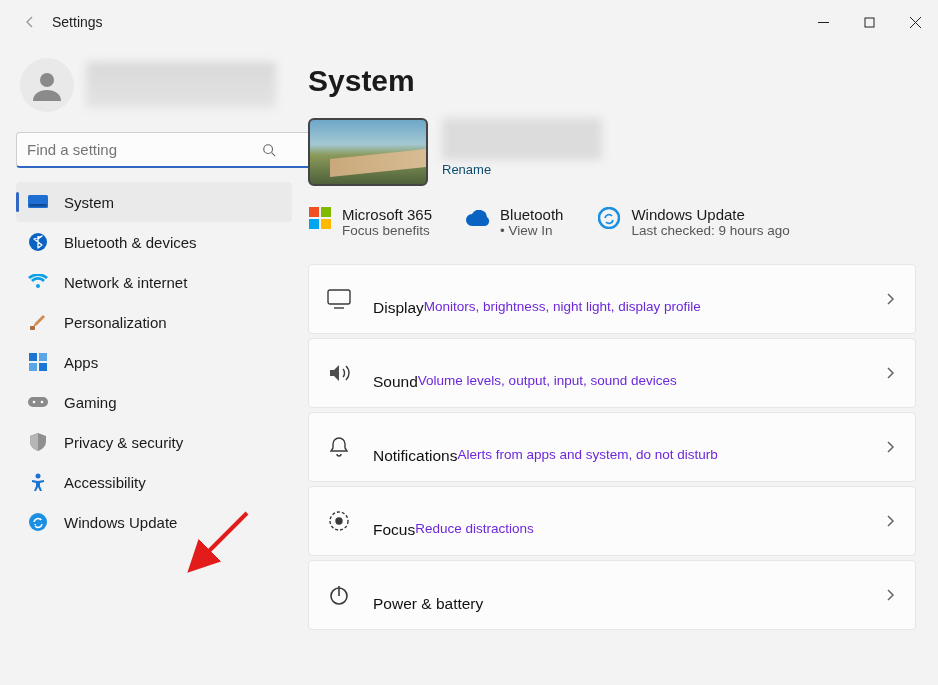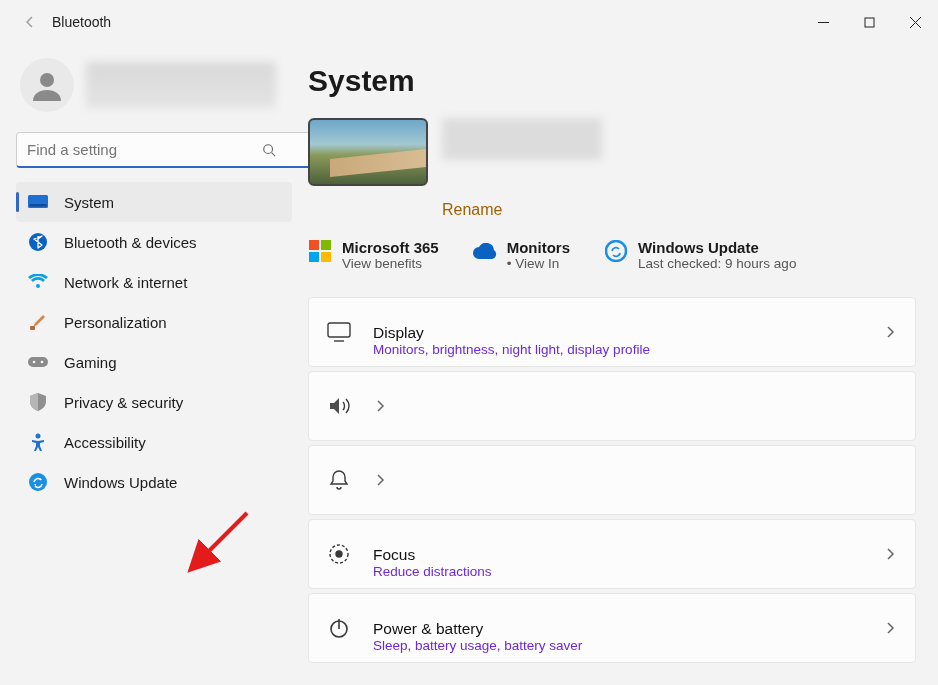--- a/index.html
+++ b/index.html
@@ -156,80 +156,79 @@
       flex-direction: column;
     }
     .device-blur {
       filter: blur(4px);
       width: 160px; height: 42px;
       background: #dcdcdc;
       border-radius: 3px;
       margin-bottom: 2px;
     }
     .rename-link {
-      color: #a16207;
-      font-size: 16px;
-      margin-top: 39px;
+      color: #0c4a6e;
+      font-size: 13px;
     }
     .status-row {
       display: flex;
       gap: 34px;
       align-items: flex-start;
       margin-bottom: 26px;
     }
     .status-item {
       display: flex;
       gap: 10px;
       align-items: flex-start;
     }
     .status-icon {
       width: 24px; height: 24px;
       display: flex; align-items: center; justify-content: center;
     }
     .status-text { display:flex; flex-direction:column; }
-    .status-title { font-weight: 700; font-size: 15px; }
+    .status-title { font-weight: 400; font-size: 15px; }
     .status-sub { font-size: 13.5px; color: #565656; }
     .status-sub.bullet::before { content: "• "; color: #565656; }
     .cards { display: flex; flex-direction: column; gap: 4px; }
     .card {
       background: #fcfcfc;
       border: 1px solid #e6e6e6;
       border-radius: 4px;
       height: 70px;
       display: flex;
       align-items: center;
       padding: 0 18px;
       gap: 22px;
     }
     .card-icon {
       width: 24px; height: 24px;
       color: #3a3a3a;
       display: flex; align-items: center; justify-content: center;
     }
-    .card-body { flex: 1; display:flex; flex-direction:column;margin-top:17px; }
+    .card-body { flex: 1; display:flex; flex-direction:row;margin-top:17px; }
     .card-title { font-size: 15.5px; color: #111; }
     .card-sub { font-size: 13.5px; color: #6d28d9; }
     .card-chevron { color: #666; width:14px; height:14px; }
     .arrow-annotation {
       position: absolute;
       left: 175px; top: 505px;
       width: 80px; height: 80px;
       pointer-events: none;
     }
   </style>
 </head>
 <body>
 
 <div class="titlebar">
   <div class="back-btn">
     <svg width="16" height="16" viewBox="0 0 16 16" fill="none" stroke="currentColor" stroke-width="1.4">
         <path d="M10 3 L5 8 L10 13"></path>
       </svg>
   </div>
-  <div class="app-title">Bluetooth</div>
+  <div class="app-title">Settings</div>
   <div class="window-controls">
     <div class="win-ctl">
         <svg width="11" height="11" viewBox="0 0 11 11">
           <line x1="0" y1="5.5" x2="11" y2="5.5" stroke="currentColor" stroke-width="1"></line>
         </svg>
       </div>
     <div class="win-ctl">
         <svg width="11" height="11" viewBox="0 0 11 11">
           <rect x="1" y="1" width="9" height="9" fill="none" stroke="currentColor" stroke-width="1"></rect>
         </svg>
@@ -291,20 +290,31 @@
         <span>Network &amp; internet</span>
       </div>
       <div class="nav-item">
         <span class="nav-icon">
             <svg width="18" height="18" viewBox="0 0 18 18">
               <path d="M14 2l2 2-8 8-4 2 2-4z" fill="#d08a52"></path>
               <rect x="1" y="13" width="5" height="4" rx="1" fill="#b36b3a"></rect>
             </svg>
           </span>
         <span>Personalization</span>
+      </div>
+      <div class="nav-item">
+        <span class="nav-icon">
+            <svg width="18" height="18" viewBox="0 0 18 18">
+              <rect x="0" y="0" width="8" height="8" fill="#1976d2"></rect>
+              <rect x="10" y="0" width="8" height="8" fill="#5aa5e6"></rect>
+              <rect x="0" y="10" width="8" height="8" fill="#5aa5e6"></rect>
+              <rect x="10" y="10" width="8" height="8" fill="#1976d2"></rect>
+            </svg>
+          </span>
+        <span>Apps</span>
       </div>
       <div class="nav-item">
         <span class="nav-icon">
             <svg width="20" height="14" viewBox="0 0 20 14" fill="#8a8a8a">
               <rect x="0" y="2" width="20" height="10" rx="5"></rect>
               <circle cx="6" cy="7" r="1.3" fill="#fff"></circle>
               <circle cx="14" cy="7" r="1.3" fill="#fff"></circle>
             </svg>
           </span>
         <span>Gaming</span>
@@ -356,31 +366,31 @@
         <span class="status-icon">
             <svg width="22" height="22" viewBox="0 0 22 22">
               <rect x="0" y="0" width="10" height="10" fill="#f25022"></rect>
               <rect x="12" y="0" width="10" height="10" fill="#7fba00"></rect>
               <rect x="0" y="12" width="10" height="10" fill="#00a4ef"></rect>
               <rect x="12" y="12" width="10" height="10" fill="#ffb900"></rect>
             </svg>
           </span>
         <div class="status-text">
           <span class="status-title">Microsoft 365</span>
-          <span class="status-sub">View benefits</span>
+          <span class="status-sub">Focus benefits</span>
         </div>
       </div>
       <div class="status-item">
         <span class="status-icon">
             <svg width="24" height="16" viewBox="0 0 24 16" fill="#0a63c2">
               <path d="M6 16a6 6 0 010-12 8 8 0 0115 3 5 5 0 01-2 9z"></path>
             </svg>
           </span>
         <div class="status-text">
-          <span class="status-title">Monitors</span>
+          <span class="status-title">Bluetooth</span>
           <span class="status-sub bullet">View In</span>
         </div>
       </div>
       <div class="status-item">
         <span class="status-icon">
             <svg width="22" height="22" viewBox="0 0 22 22">
               <circle cx="11" cy="11" r="10" fill="none" stroke="#1a8fe3" stroke-width="2.5"></circle>
               <path d="M7 11a4 4 0 017-2m1 4a4 4 0 01-7 2" fill="none" stroke="#1a8fe3" stroke-width="1.8"></path>
             </svg>
           </span>
@@ -407,30 +417,38 @@
             <path d="M5 2l5 5-5 5"></path>
           </svg>
       </div>
       <div class="card">
         <span class="card-icon">
             <svg width="24" height="20" viewBox="0 0 24 20" fill="none" stroke="currentColor" stroke-width="1.4">
               <path d="M3 7h4l5-5v16l-5-5H3z" fill="currentColor" stroke="none" opacity="0.9"></path>
               <path d="M16 6c2 2 2 6 0 8M19 3c4 4 4 10 0 14"></path>
             </svg>
           </span>
+        <div class="card-body">
+          <span class="card-title">Sound</span>
+          <span class="card-sub">Volume levels, output, input, sound devices</span>
+        </div>
         <svg class="card-chevron" viewBox="0 0 14 14" fill="none" stroke="currentColor" stroke-width="1.5">
             <path d="M5 2l5 5-5 5"></path>
           </svg>
       </div>
       <div class="card">
         <span class="card-icon">
             <svg width="22" height="22" viewBox="0 0 22 22" fill="none" stroke="currentColor" stroke-width="1.4">
               <path d="M11 2a6 6 0 016 6v4l2 3H3l2-3V8a6 6 0 016-6zM9 18a2 2 0 004 0"></path>
             </svg>
           </span>
+        <div class="card-body">
+          <span class="card-title">Notifications</span>
+          <span class="card-sub">Alerts from apps and system, do not disturb</span>
+        </div>
         <svg class="card-chevron" viewBox="0 0 14 14" fill="none" stroke="currentColor" stroke-width="1.5">
             <path d="M5 2l5 5-5 5"></path>
           </svg>
       </div>
       <div class="card">
         <span class="card-icon">
             <svg width="22" height="22" viewBox="0 0 22 22" fill="none" stroke="currentColor" stroke-width="1.4">
               <circle cx="11" cy="11" r="9" stroke-dasharray="3 2"></circle>
               <circle cx="11" cy="11" r="3" fill="currentColor"></circle>
             </svg>
@@ -445,21 +463,20 @@
       </div>
       <div class="card">
         <span class="card-icon">
             <svg width="22" height="22" viewBox="0 0 22 22" fill="none" stroke="currentColor" stroke-width="1.6">
               <circle cx="11" cy="12" r="8"></circle>
               <line x1="11" y1="2" x2="11" y2="12"></line>
             </svg>
           </span>
         <div class="card-body">
           <span class="card-title">Power &amp; battery</span>
-          <span class="card-sub">Sleep, battery usage, battery saver</span>
         </div>
         <svg class="card-chevron" viewBox="0 0 14 14" fill="none" stroke="currentColor" stroke-width="1.5">
             <path d="M5 2l5 5-5 5"></path>
           </svg>
       </div>
     </div>
   </div>
 </div>
 
 <svg class="arrow-annotation" viewBox="0 0 80 80">

